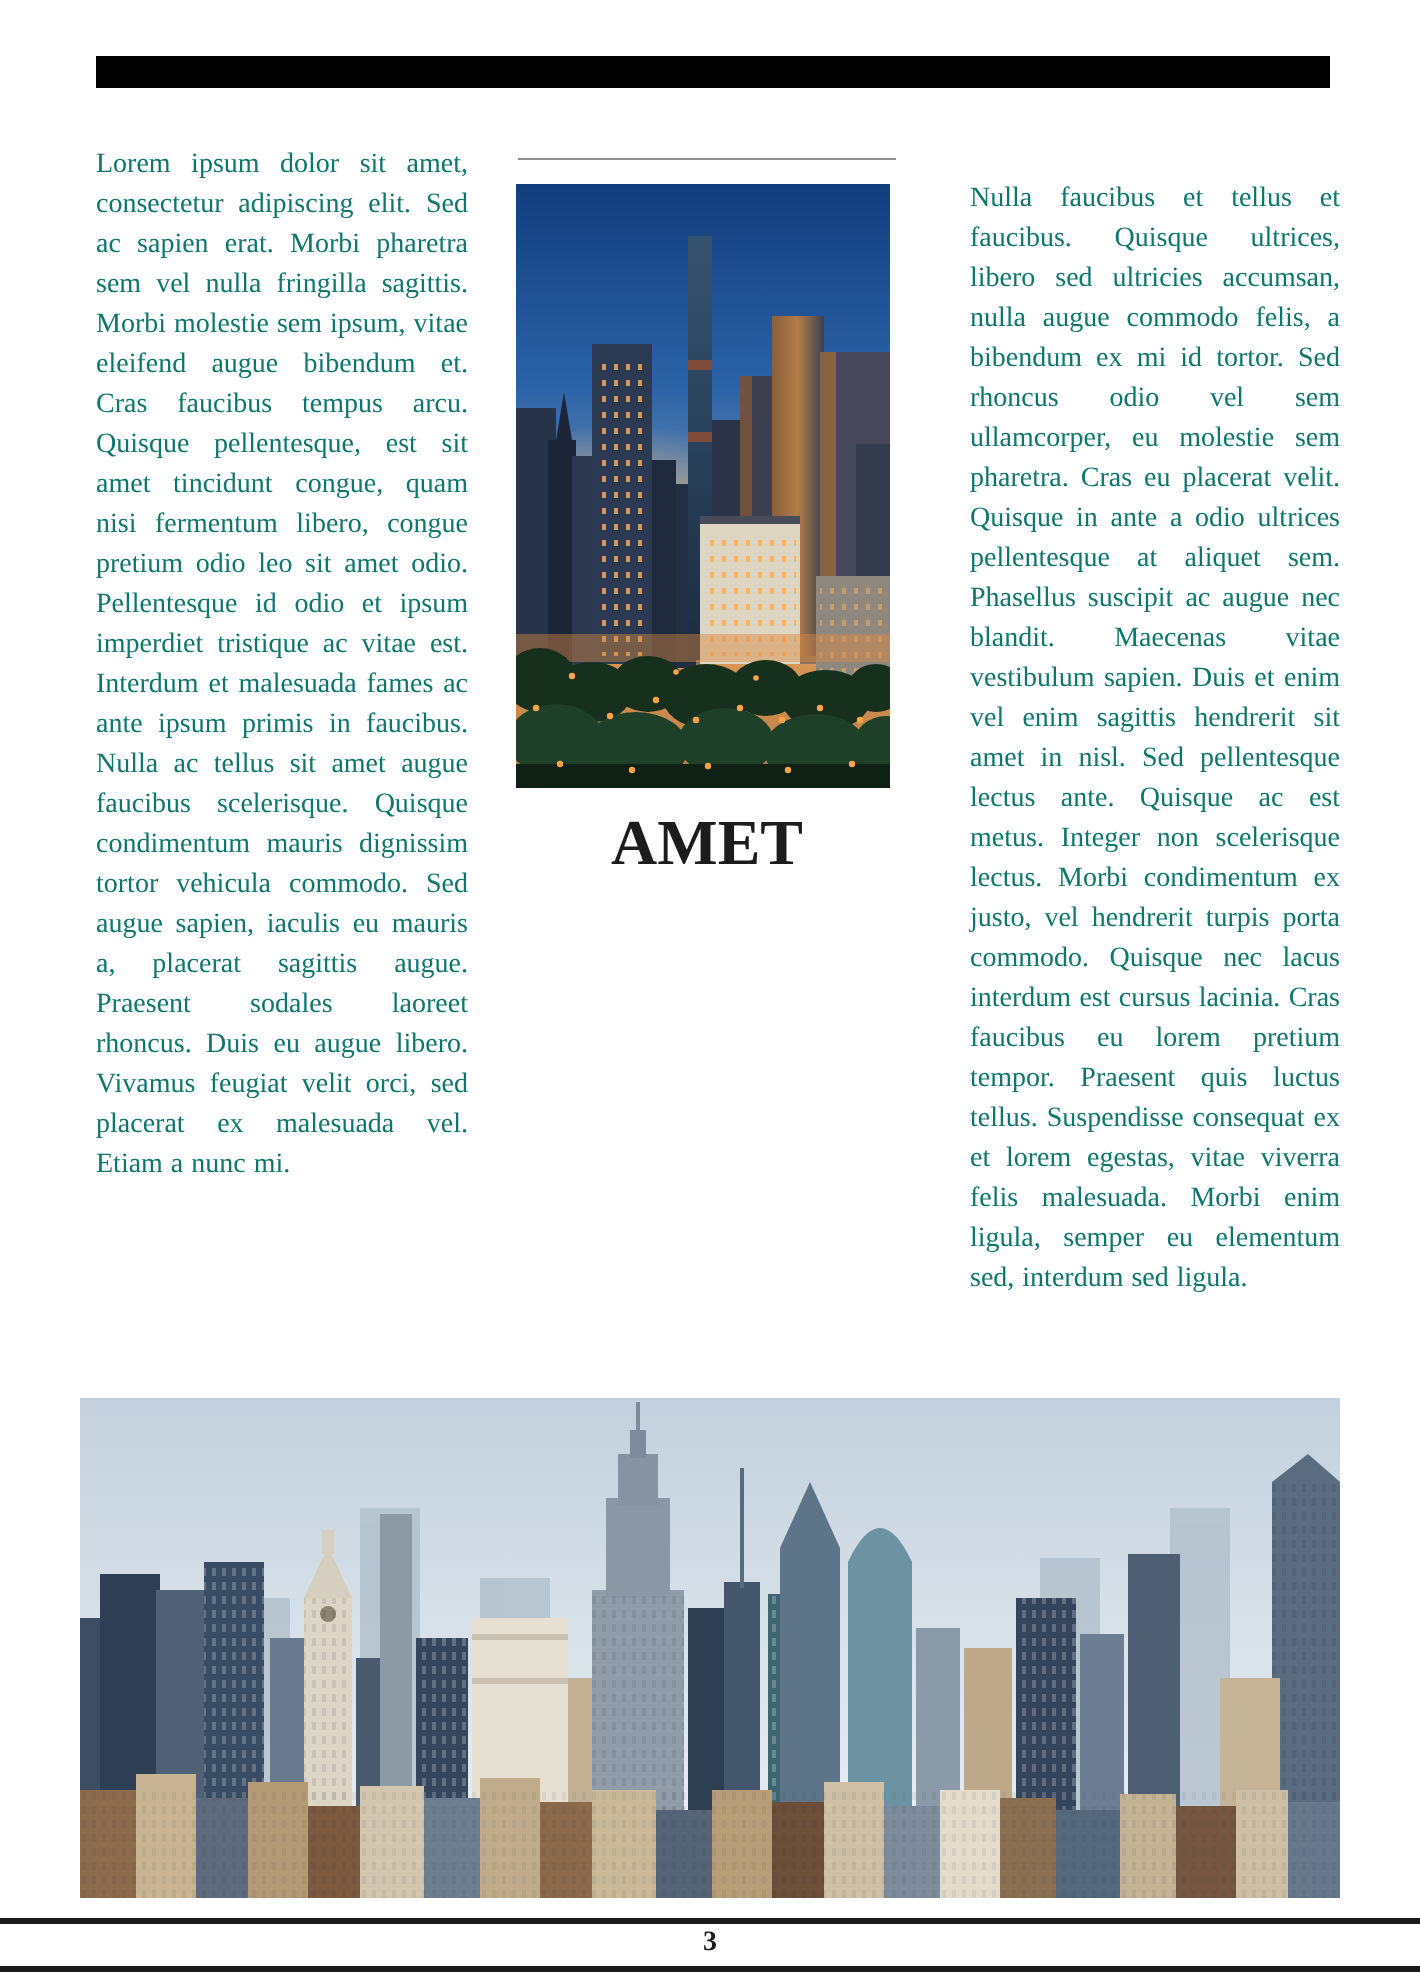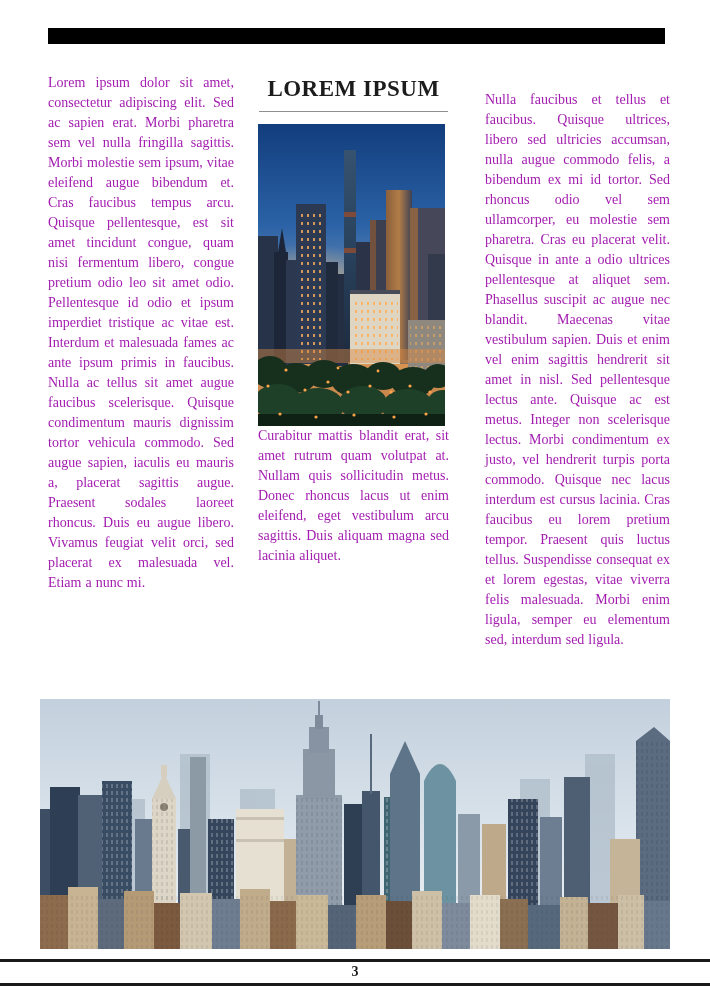--- a/index.html
+++ b/index.html
@@ -10,21 +10,21 @@
   .top-bar { position:absolute; left:48px; top:28px; width:617px; height:16px; background:#000000; }
 
   .content { position:absolute; left:48px; top:70px; width:622px; display:flex; }
   .col { box-sizing:border-box; }
   .col-left  { width:186px; margin-right:24px; }
   .col-mid   { width:191px; margin-right:36px; }
   .col-right { width:185px; }
 
   .body-text {
     margin:0; font-size:14px; line-height:20px; text-align:justify;
-    color:#a21caf; hyphens:none; word-spacing:0.5px;
+    color:#0f766e; hyphens:none; word-spacing:0.5px;
   }
   .col-left .body-text { margin-top:3px; }
   .col-right .body-text { margin-top:20px; }
 
   .kicker {
     margin:6px 0 0; font-size:23px; line-height:26px; font-weight:bold;
     text-align:center; letter-spacing:0.5px;
   }
   .heading-divider { border:0; border-top:1px solid #8f8f8f; margin:9px 1px 5px; }
   .headline {
@@ -51,21 +51,20 @@
 
   <div class="top-bar"></div>
 
   <main class="content">
 
     <section class="col col-left">
       <p class="body-text">Lorem ipsum dolor sit amet, consectetur adipiscing elit. Sed ac sapien erat. Morbi pharetra sem vel nulla fringilla sagittis. Morbi molestie sem ipsum, vitae eleifend augue bibendum et. Cras faucibus tempus arcu. Quisque pellentesque, est sit amet tincidunt congue, quam nisi fermentum libero, congue pretium odio leo sit amet odio. Pellentesque id odio et ipsum imperdiet tristique ac vitae est. Interdum et malesuada fames ac ante ipsum primis in faucibus. Nulla ac tellus sit amet augue faucibus scelerisque. Quisque condimentum mauris dignissim tortor vehicula commodo. Sed augue sapien, iaculis eu mauris a, placerat sagittis augue. Praesent sodales laoreet rhoncus. Duis eu augue libero. Vivamus feugiat velit orci, sed placerat ex malesuada vel. Etiam a nunc mi.</p>
     </section>
 
     <section class="col col-mid">
-      <h2 class="kicker">LOREM IPSUM</h2>
       <hr class="heading-divider">
 
       <figure class="photo photo-portrait">
         <svg viewBox="0 0 187 302" width="187" height="302" preserveAspectRatio="none">
           <defs>
             <linearGradient id="duskSky" x1="0" y1="0" x2="0" y2="1">
               <stop offset="0" stop-color="#123d7d"></stop>
               <stop offset="0.33" stop-color="#2a62a6"></stop>
               <stop offset="0.5" stop-color="#5b82b1"></stop>
               <stop offset="0.6" stop-color="#caa06a"></stop>
@@ -148,21 +147,21 @@
               <circle cx="58" cy="293" r="1.6"></circle>
               <circle cx="96" cy="291" r="1.6"></circle>
             <circle cx="136" cy="293" r="1.6"></circle>
               <circle cx="168" cy="290" r="1.6"></circle>
             <circle cx="80" cy="244" r="1.4"></circle>
               <circle cx="120" cy="247" r="1.4"></circle>
           </g>
         </svg>
       </figure>
 
-      <p class="body-text">Curabitur mattis blandit erat, sit amet rutrum quam volutpat at. Nullam quis sollicitudin metus. Donec rhoncus lacus ut enim eleifend, eget vestibulum arcu sagittis. Duis aliquam magna sed lacinia aliquet.</p>
+      <h2 class="subhead">AMET</h2>
     </section>
 
     <section class="col col-right">
       <p class="body-text">Nulla faucibus et tellus et faucibus. Quisque ultrices, libero sed ultricies accumsan, nulla augue commodo felis, a bibendum ex mi id tortor. Sed rhoncus odio vel sem ullamcorper, eu molestie sem pharetra. Cras eu placerat velit. Quisque in ante a odio ultrices pellentesque at aliquet sem. Phasellus suscipit ac augue nec blandit. Maecenas vitae vestibulum sapien. Duis et enim vel enim sagittis hendrerit sit amet in nisl. Sed pellentesque lectus ante. Quisque ac est metus. Integer non scelerisque lectus. Morbi condimentum ex justo, vel hendrerit turpis porta commodo. Quisque nec lacus interdum est cursus lacinia. Cras faucibus eu lorem pretium tempor. Praesent quis luctus tellus. Suspendisse consequat ex et lorem egestas, vitae viverra felis malesuada. Morbi enim ligula, semper eu elementum sed, interdum sed ligula.</p>
     </section>
 
   </main>
 
   <figure class="photo photo-wide">
     <svg viewBox="0 0 630 250" width="630" height="250" preserveAspectRatio="none">

